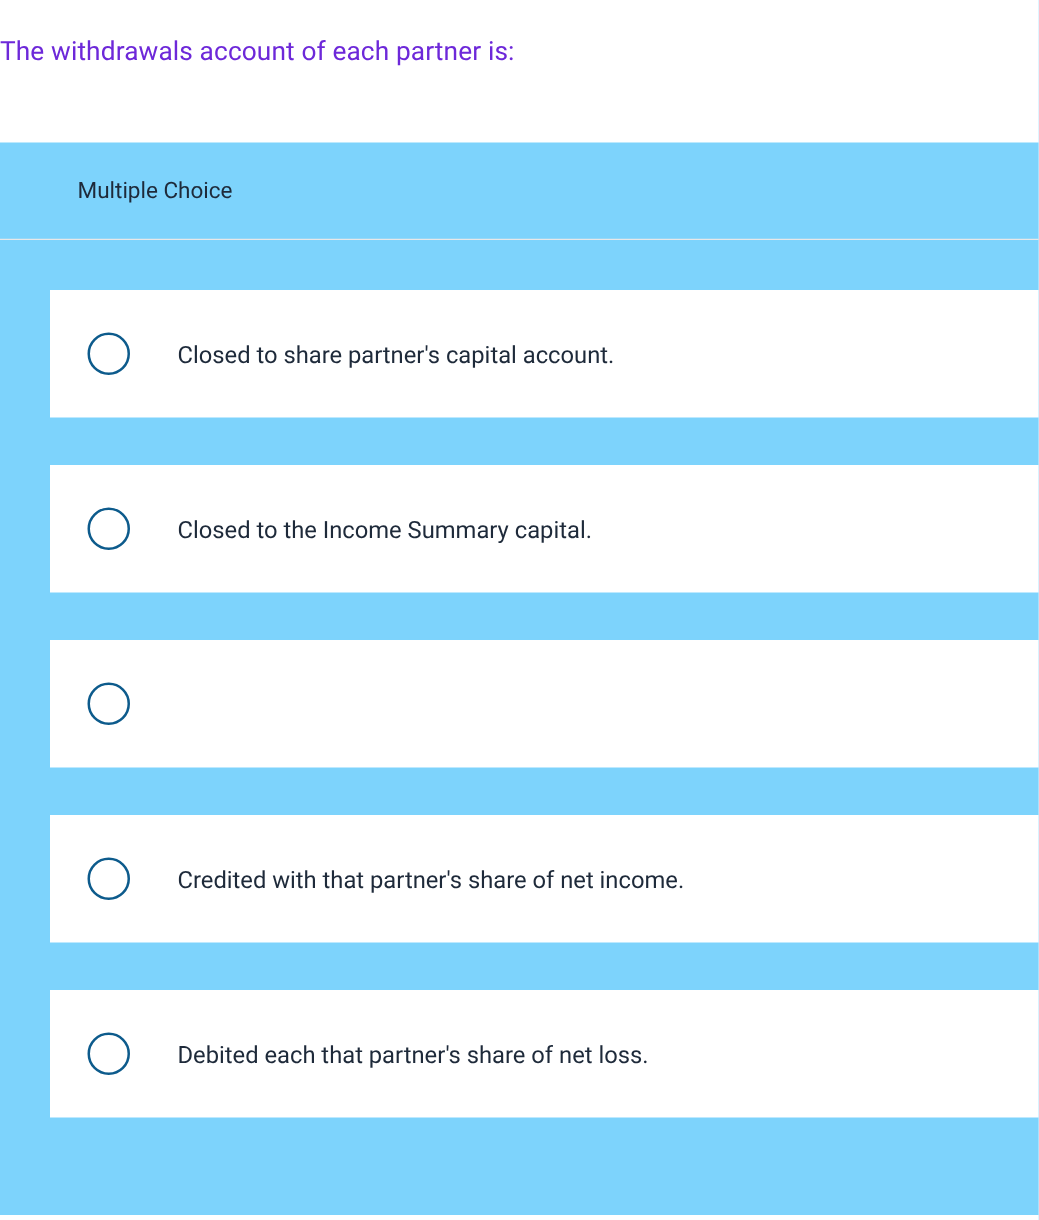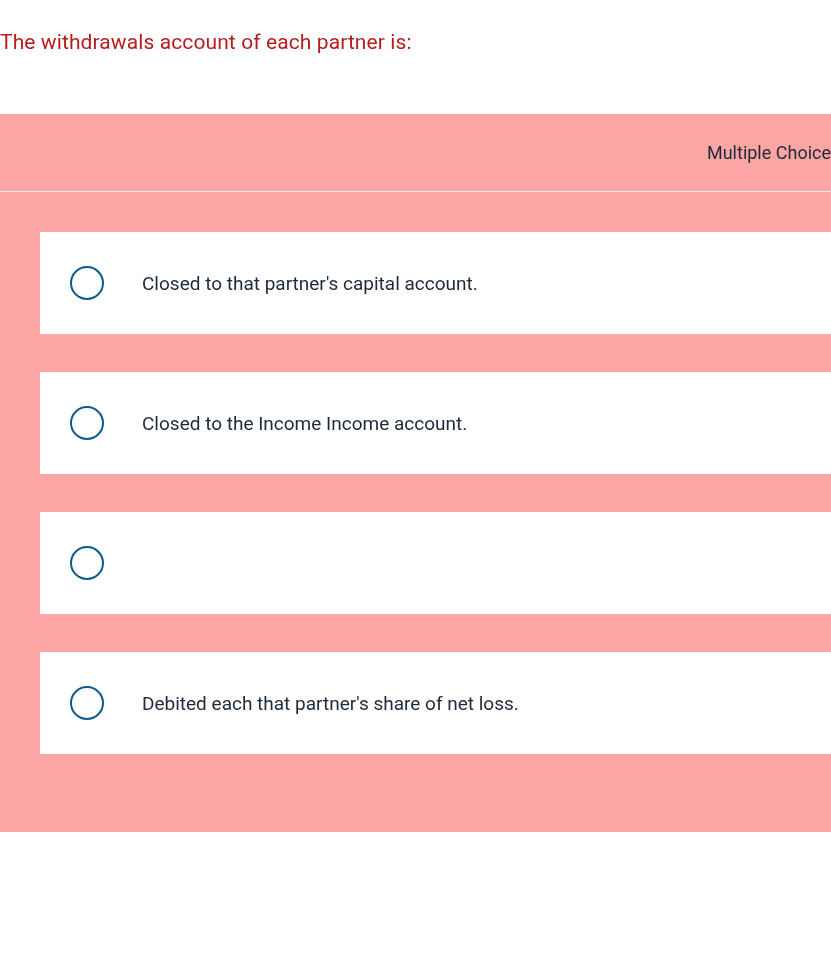--- a/index.html
+++ b/index.html
@@ -8,30 +8,29 @@
       box-sizing: border-box;
     }
     body {
       font-family: -apple-system, BlinkMacSystemFont, "Segoe UI", Roboto, Helvetica, Arial, sans-serif;
       background: #ffffff;
       width: 831px;
       color: #1e2a3a;
     }
     .question-text {
       font-size: 21px;
-      color: #b91c1c;
+      color: #6d28d9;
       padding: 30px 0 0 0;
       font-weight: 400;
       letter-spacing: 0.1px;
     }
     .question-container {
-      background: #fca5a5;
+      background: #7dd3fc;
       margin-top: 60px;
       padding-bottom: 40px;
-      text-align: right;
     }
     .question-type-header {
       padding: 28px 0 28px 62px;
       font-size: 18px;
       color: #1e2a3a;
       border-bottom: 1px solid #e8e8e8;
     }
     .options-wrapper {
       padding: 40px 0 0 40px;
     }
@@ -63,32 +62,36 @@
 
 <div class="question-text">The withdrawals account of each partner is:</div>
 
 <div class="question-container">
   <div class="question-type-header">Multiple Choice</div>
 
   <div class="options-wrapper">
 
     <div class="option-card">
       <div class="radio-circle"></div>
-      <div class="option-text">Closed to that partner's capital account.</div>
+      <div class="option-text">Closed to share partner's capital account.</div>
     </div>
 
     <div class="option-card">
       <div class="radio-circle"></div>
-      <div class="option-text">Closed to the Income Income account.</div>
+      <div class="option-text">Closed to the Income Summary capital.</div>
     </div>
 
     <div class="option-card">
       <div class="radio-circle"></div>
     </div>
 
+    <div class="option-card">
+      <div class="radio-circle"></div>
+      <div class="option-text">Credited with that partner's share of net income.</div>
+    </div>
 
     <div class="option-card">
       <div class="radio-circle"></div>
       <div class="option-text">Debited each that partner's share of net loss.</div>
     </div>
 
   </div>
 </div>
 
 </body></html>

